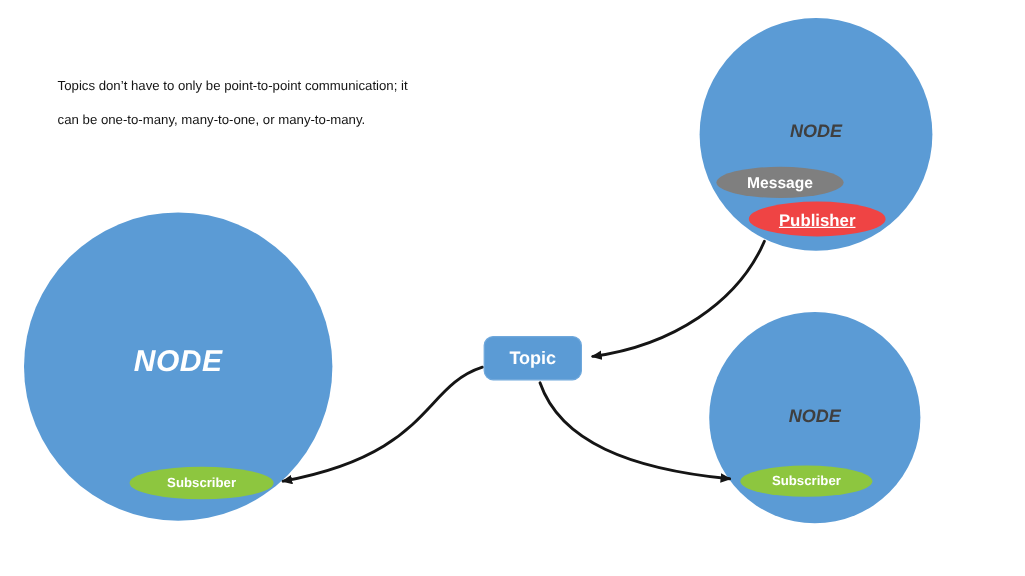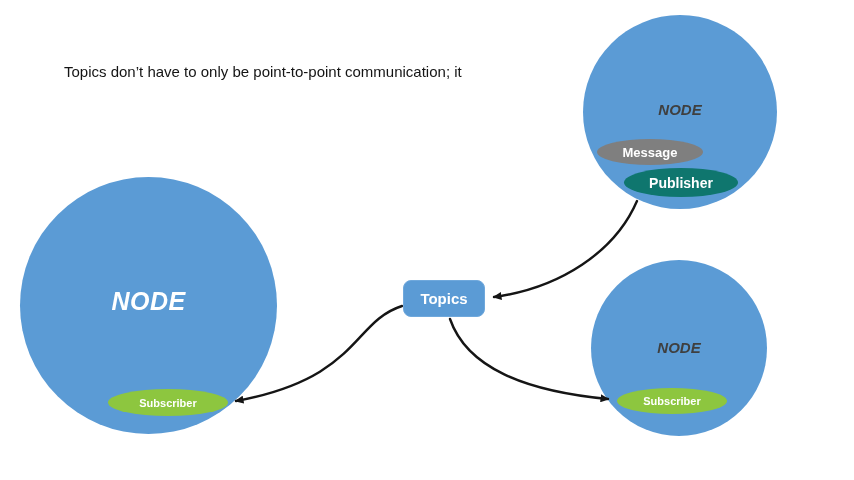--- a/index.html
+++ b/index.html
@@ -12,24 +12,24 @@
     position: relative;
     width: 854px;
     height: 480px;
     background: #ffffff;
     overflow: hidden;
   }
 
   
   .intro {
     position: absolute;
-    left: 64px;
+    left: 48px;
     top: 58px;
     color: #141414;
-    font-size: 15px;
+    font-size: 11px;
     line-height: 28px;
   }
 
   
   .circle {
     position: absolute;
     border-radius: 50%;
     background: #5B9BD5;
     font-style: italic;
   }
@@ -99,22 +99,23 @@
     width: 106px;
     height: 26px;
     background: #7F7F7F;
     font-size: 13px;
   }
   .pill-publisher {
     left: 624px;
     top: 168px;
     width: 114px;
     height: 29px;
-    background: #0f766e;
+    background: #ef4444;
     font-size: 14px;
+    text-decoration: underline;
   }
   .pill-subscriber-right {
     left: 617px;
     top: 388px;
     width: 110px;
     height: 26px;
     background: #8DC63F;
   }
 
   
@@ -152,20 +153,21 @@
     stroke-linecap: round;
   }
 </style>
 </head>
 <body>
 
 <div class="canvas">
 
   <div class="intro">
     <div>Topics don’t have to only be point-to-point communication; it</div>
+    <div>can be one-to-many, many-to-one, or many-to-many.</div>
   </div>
 
   <div class="circle circle-left">
     <span class="node-label-big">NODE</span>
   </div>
   <div class="pill pill-subscriber-left">
     <span>Subscriber</span>
   </div>
 
   <div class="circle circle-top-right">
@@ -190,16 +192,16 @@
       <marker id="arrowhead" markerWidth="9" markerHeight="8" refX="7.5" refY="4" orient="auto" markerUnits="userSpaceOnUse">
         <path d="M0,0 L9,4 L0,8 Z" fill="#151515"></path>
       </marker>
     </defs>
     <path class="link" d="M 637 201 C 615 252, 560 288, 494 297" marker-end="url(#arrowhead)"></path>
     <path class="link" d="M 402 306 C 352 322, 360 378, 236 401" marker-end="url(#arrowhead)"></path>
     <path class="link" d="M 450 319 C 467 368, 525 391, 608 399" marker-end="url(#arrowhead)"></path>
   </svg>
 
   <div class="topic-box">
-    <span>Topics</span>
+    <span>Topic</span>
   </div>
 
 </div>
 
 </body></html>

